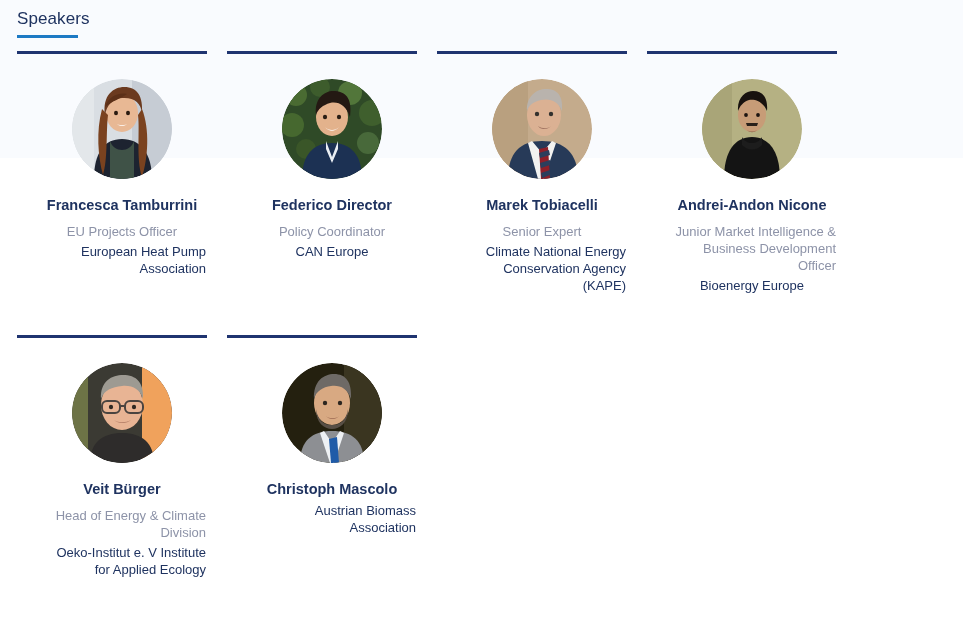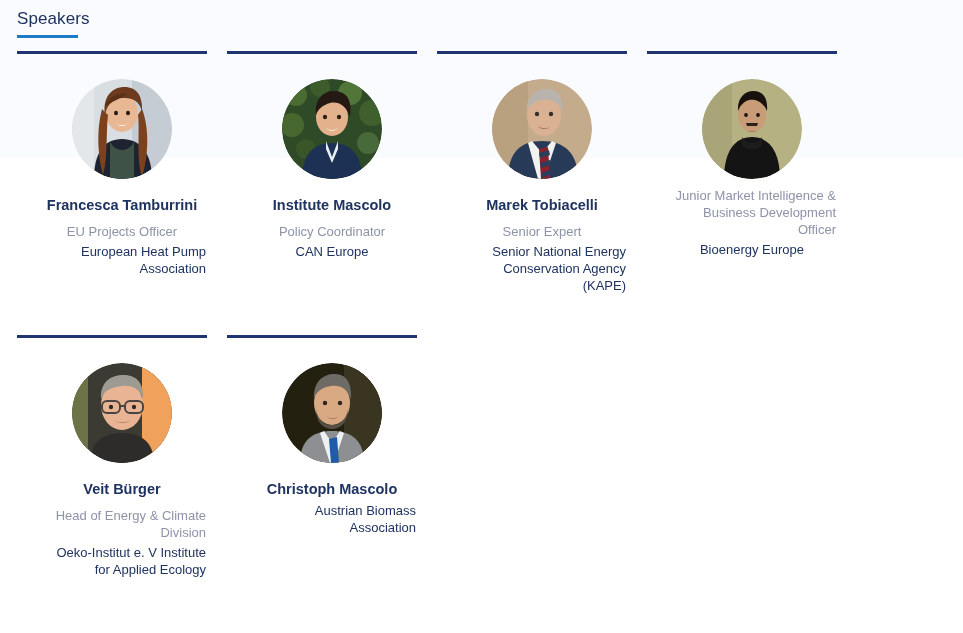--- a/index.html
+++ b/index.html
@@ -180,21 +180,21 @@
             <path d="M20 100 C20 76 31 64 50 64 C69 64 80 76 80 100 Z" fill="#1c3153"></path>
             <path d="M44 62 L50 78 L56 62 L56 70 L50 84 L44 70 Z" fill="#e9eef3"></path>
             <ellipse cx="50" cy="38" rx="16" ry="19" fill="#e3b28c"></ellipse>
             <path d="M34 36 C32 18 44 11 53 12 C66 13 70 22 68 38 C64 26 56 22 48 24 C41 26 36 30 34 36 Z" fill="#241913"></path>
             <ellipse cx="43" cy="38" rx="2.1" ry="2.3" fill="#2a1d14"></ellipse>
             <ellipse cx="57" cy="38" rx="2.1" ry="2.3" fill="#2a1d14"></ellipse>
             <path d="M43 48 C47 53 53 53 57 48 C54 52 46 52 43 48 Z" fill="#ffffff"></path>
           </g>
         </svg>
       </div>
-      <div class="speaker-name">Institute Mascolo</div>
+      <div class="speaker-name">Federico Director</div>
       <div class="speaker-role">Policy Coordinator</div>
       <div class="speaker-org">CAN Europe</div>
     </div>
 
     <div class="speaker-card">
       <div class="card-rule"></div>
       <div class="avatar">
         <svg viewBox="0 0 100 100" xmlns="http://www.w3.org/2000/svg">
           <defs>
               <clipPath id="c3">
@@ -213,21 +213,21 @@
             <ellipse cx="52" cy="36" rx="17" ry="21" fill="#dbb193"></ellipse>
             <path d="M35 32 C34 16 46 9 56 10 C68 11 71 20 70 32 C66 22 58 19 49 21 C41 23 37 26 35 32 Z" fill="#b9b3ad"></path>
             <ellipse cx="45" cy="35" rx="2.2" ry="2.3" fill="#33312e"></ellipse>
             <ellipse cx="59" cy="35" rx="2.2" ry="2.3" fill="#33312e"></ellipse>
             <path d="M46 47 C50 50 56 50 59 47 C56 51 48 51 46 47 Z" fill="#9c6f5d"></path>
           </g>
         </svg>
       </div>
       <div class="speaker-name">Marek Tobiacelli</div>
       <div class="speaker-role">Senior Expert</div>
-      <div class="speaker-org">Senior National Energy Conservation Agency (KAPE)</div>
+      <div class="speaker-org">Climate National Energy Conservation Agency (KAPE)</div>
     </div>
 
     <div class="speaker-card">
       <div class="card-rule"></div>
       <div class="avatar">
         <svg viewBox="0 0 100 100" xmlns="http://www.w3.org/2000/svg">
           <defs>
               <clipPath id="c4">
                 <circle cx="50" cy="50" r="50"></circle>
               </clipPath>
@@ -239,20 +239,21 @@
             <path d="M40 58 C44 66 56 66 60 58 L60 66 C54 72 46 72 40 66 Z" fill="#1d1d1d"></path>
             <ellipse cx="50" cy="36" rx="14" ry="17" fill="#c79c77"></ellipse>
             <path d="M36 32 C35 18 44 12 51 12 C62 12 66 20 65 32 C61 23 54 20 47 21 C41 23 38 27 36 32 Z" fill="#18120e"></path>
             <ellipse cx="44" cy="36" rx="1.9" ry="2" fill="#1c1410"></ellipse>
             <ellipse cx="56" cy="36" rx="1.9" ry="2" fill="#1c1410"></ellipse>
             <path d="M44 44 L56 44 L55 47 L45 47 Z" fill="#2a201a"></path>
             <path d="M45 51 C48 53 52 53 55 51 C52 54 48 54 45 51 Z" fill="#8a6149"></path>
           </g>
         </svg>
       </div>
+      <div class="speaker-name">Andrei-Andon Nicone</div>
       <div class="speaker-role">Junior Market Intelligence &amp; Business Development Officer</div>
       <div class="speaker-org">Bioenergy Europe</div>
     </div>
 
     <div class="row-gap"></div>
 
     <div class="speaker-card">
       <div class="card-rule"></div>
       <div class="avatar">
         <svg viewBox="0 0 100 100" xmlns="http://www.w3.org/2000/svg">

